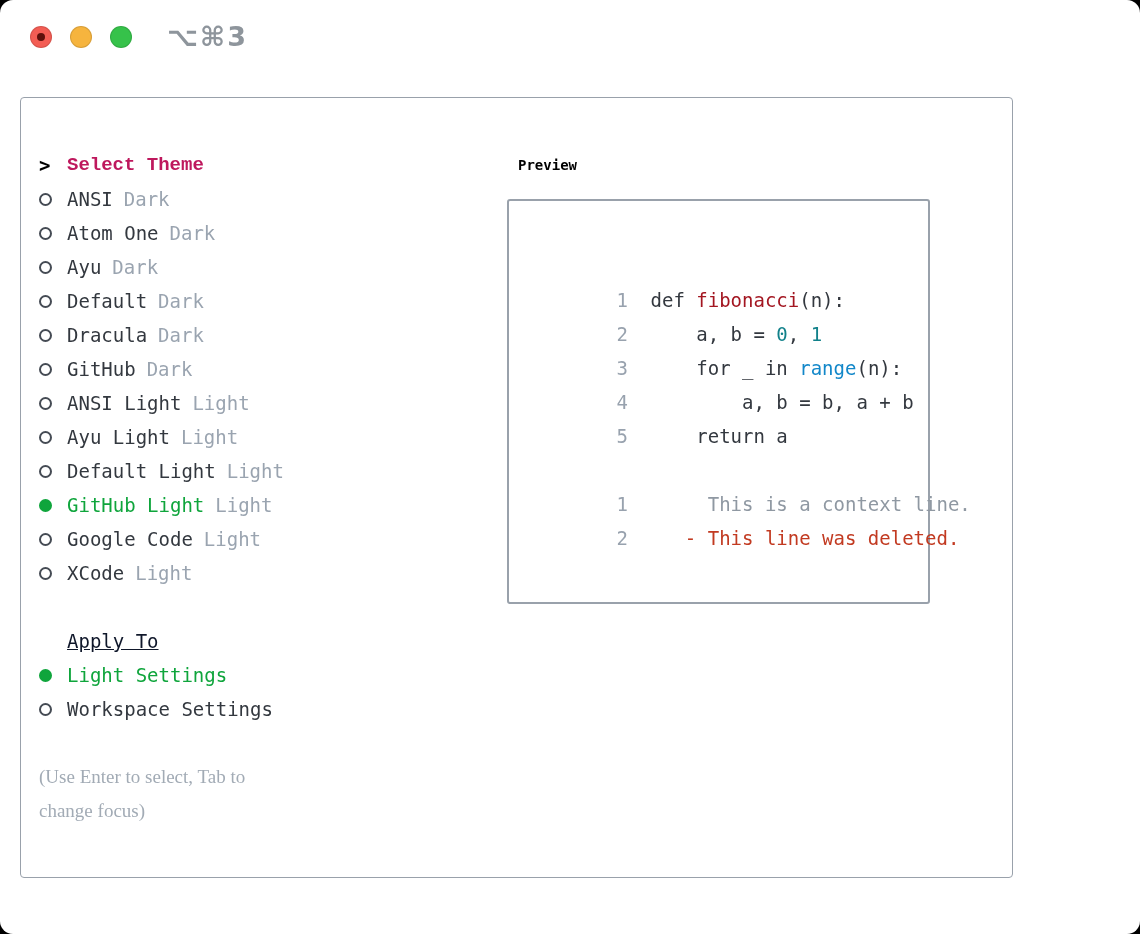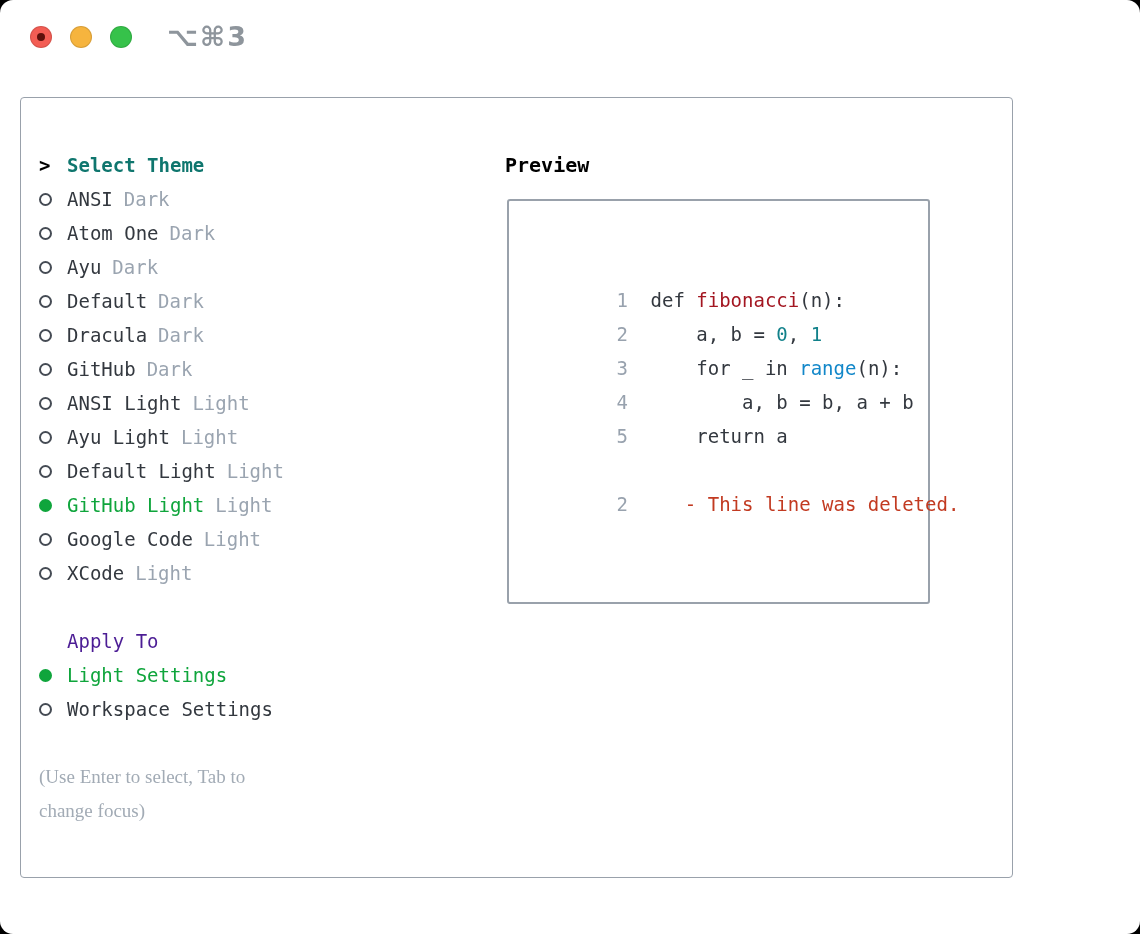--- a/index.html
+++ b/index.html
@@ -39,27 +39,27 @@
   .row.blank{height:34px;}
   .marker{width:28px;flex:none;display:flex;align-items:center;}
   .prompt{font-weight:700;color:#000;font-size:19px;}
   .radio{width:13px;height:13px;border:2px solid #454b54;border-radius:50%;box-sizing:border-box;background:transparent;}
   .theme-row[data-selected="true"] .radio,
   .apply-row[data-selected="true"] .radio{
     background:var(--green-sel,#0fa53c);border-color:var(--green-sel,#0fa53c);
   }
   .theme-row[data-selected="true"] .name,
   .apply-row[data-selected="true"] .name{color:var(--green-sel,#0fa53c);}
-  .hdr{font-weight:700;color:#0f766e;}
-  .hdr-plain{font-weight:400;color:#4c1d95;}
+  .hdr{font-weight:700;color:#be185d;font-family:Liberation Mono, monospace;}
+  .hdr-plain{font-weight:400;color:#0f172a;text-decoration:underline;}
   .name{color:var(--fg,#33383f);white-space:pre;}
   .variant{color:var(--muted,#9aa4b0);margin-left:11px;white-space:pre;}
   .help-line{height:34px;line-height:34px;font-size:19px;color:var(--help,#a2abb5);white-space:pre;font-family:Liberation Serif, serif;}
   
-  .preview-title{position:absolute;left:484px;top:50px;height:34px;line-height:34px;font-size:20px;font-weight:700;color:#000;}
+  .preview-title{position:absolute;left:497px;top:50px;height:34px;line-height:34px;font-size:14px;font-weight:700;color:#000;}
   .preview-box{
     position:absolute;left:486px;top:101px;width:423px;height:405px;
     border:2px solid var(--border,#99a1ab);border-radius:3px;
     box-sizing:border-box;
     padding:48px 0 0 16px;background:#fff;
   }
   .cline{height:34px;line-height:34px;font-size:19px;white-space:pre;color:var(--fg,#33383f);}
   .lnum{display:inline-block;width:34px;color:var(--lnum,#98a2ae);white-space:pre;}
   .seg[data-c="fn"]{color:var(--fn-red,#a31621);}
   .seg[data-c="num"]{color:var(--num-teal,#11818a);}
@@ -220,18 +220,21 @@
       <div class="cline">
         <span class="lnum">4</span><span class="seg" data-c="fg">        a, b = b, a + b</span>
       </div>
       <div class="cline">
         <span class="lnum">5</span><span class="seg" data-c="fg">    return a</span>
       </div>
       <div class="cline">
         <span class="lnum"></span>
       </div>
       <div class="cline">
+        <span class="lnum">1</span><span class="seg" data-c="ctx">     This is a context line.</span>
+      </div>
+      <div class="cline">
         <span class="lnum">2</span><span class="seg" data-c="del">   - This line was deleted.</span>
       </div>
     </div>
 
   </div>
 </div>
 
 </body></html>

